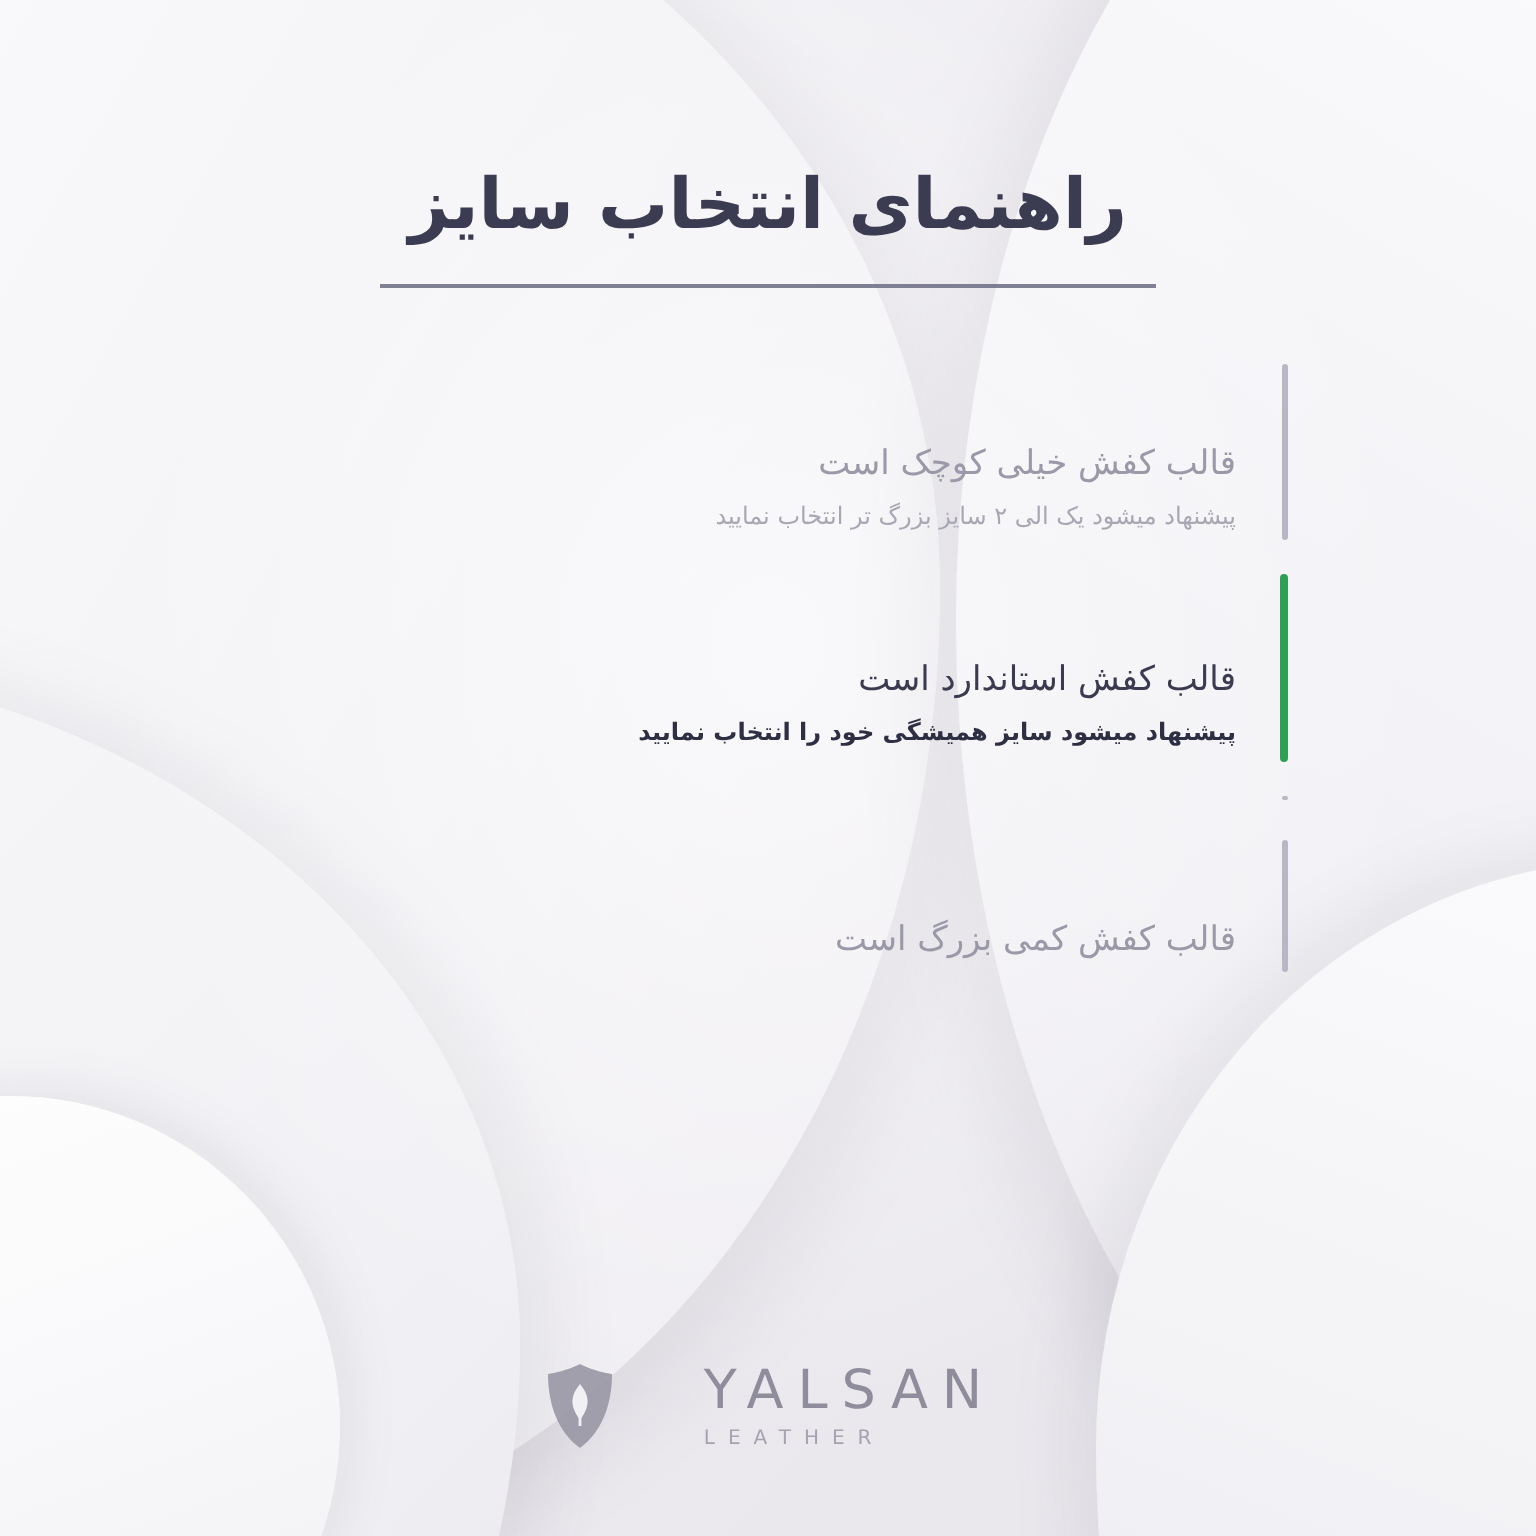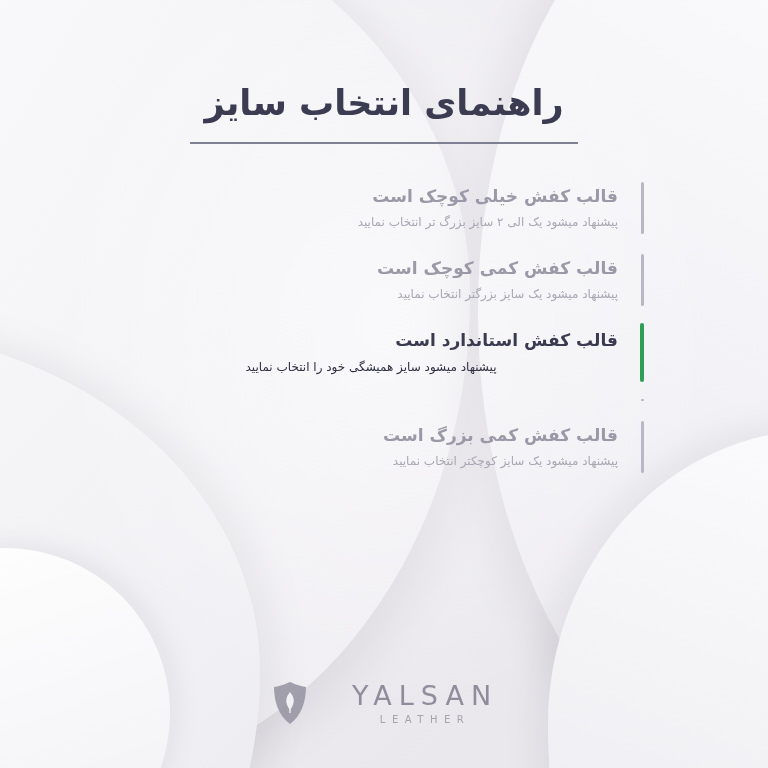--- a/index.html
+++ b/index.html
@@ -147,40 +147,40 @@
 
   .entry.active .bar {
     background: #2e9f55;
     width: 4px;
     top: 7px;
     bottom: 7px;
   }
 
   .entry .heading {
     font-size: 17px;
-    font-weight: bold;
+    font-weight: normal;
     color: #9b99a8;
     line-height: 1.6;
+    margin-top: 36px;
   }
 
   .entry .detail {
     font-size: 12px;
     color: #a9a7b4;
     line-height: 1.75;
     margin-top: 2px;
   }
 
   .entry.active .heading {
     color: #3a3a50;
   }
 
   .entry.active .detail {
     color: #2f2f44;
-    font-weight: normal;
-    text-align: center;
+    font-weight: bold;
   }
 
   .brand {
     position: absolute;
     left: 0;
     right: 0;
     bottom: 42px;
     display: flex;
     flex-direction: row-reverse;
     align-items: center;
@@ -190,21 +190,21 @@
 
   .brand-mark {
     width: 40px;
     height: 46px;
     position: relative;
   }
 
   .brand-text {
     display: flex;
     flex-direction: column;
-    align-items: center;
+    align-items: flex-start;
     direction: ltr;
     margin-left: 28px;
   }
 
   .brand-name {
     font-size: 27px;
     letter-spacing: 7px;
     color: #8f8d9c;
     font-weight: normal;
     line-height: 1;
@@ -238,40 +238,34 @@
     </div>
 
     <div class="list">
 
       <div class="entry">
         <div class="bar"></div>
         <div class="heading">قالب کفش خیلی کوچک است</div>
         <div class="detail">پیشنهاد میشود یک الی ۲ سایز بزرگ تر انتخاب نمایید</div>
       </div>
 
-      <div class="entry">
-        <div class="bar"></div>
-        <div class="heading">قالب کفش کمی کوچک است</div>
-        <div class="detail">پیشنهاد میشود یک سایز بزرگتر انتخاب نمایید</div>
-      </div>
 
       <div class="entry active">
         <div class="bar"></div>
         <div class="heading">قالب کفش استاندارد است</div>
         <div class="detail">پیشنهاد میشود سایز همیشگی خود را انتخاب نمایید</div>
       </div>
 
       <div class="entry">
         <div class="bar"></div>
       </div>
 
       <div class="entry">
         <div class="bar"></div>
         <div class="heading">قالب کفش کمی بزرگ است</div>
-        <div class="detail">پیشنهاد میشود یک سایز کوچکتر انتخاب نمایید</div>
       </div>
 
     </div>
 
     <div class="brand">
       <div class="brand-mark">
         <svg viewBox="0 0 40 46" width="40" height="46" aria-hidden="true">
           <path d="M20 2 C12 6 4 7 4 7 C4 22 9 36 20 44 C31 36 36 22 36 7 C36 7 28 6 20 2 Z" fill="#9a98a6" opacity="0.92"></path>
           <path d="M20 12 C16 17 14 22 20 30 C26 22 24 17 20 12 Z" fill="#f1f0f4"></path>
           <path d="M20 14 L20 33" stroke="#f1f0f4" stroke-width="1.4" fill="none"></path>

